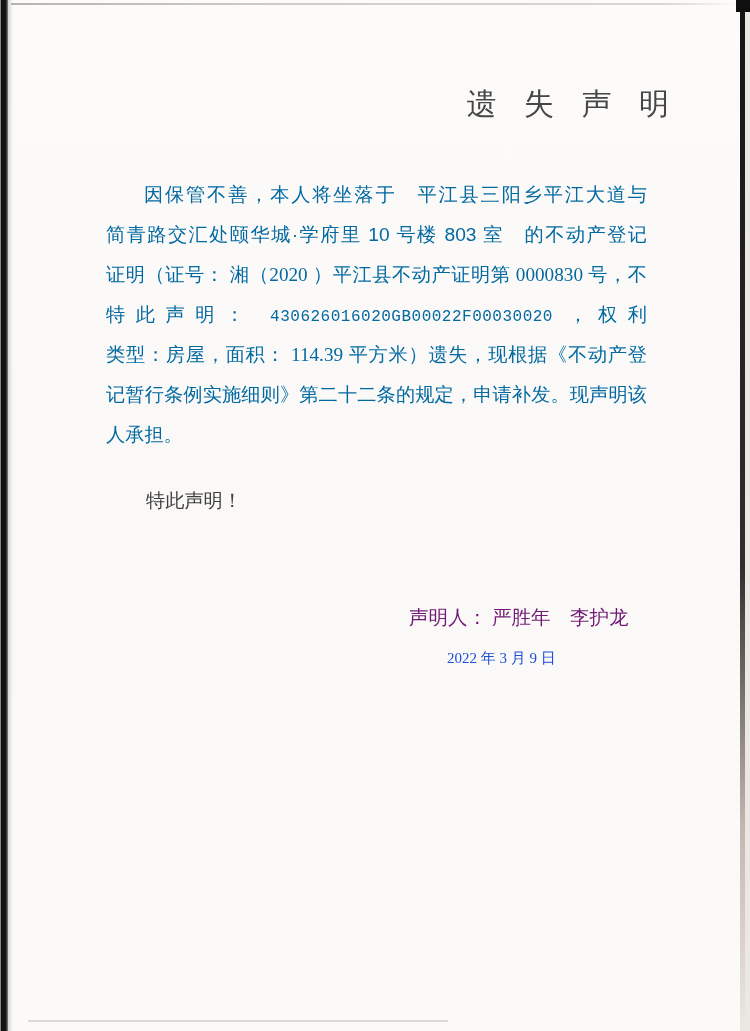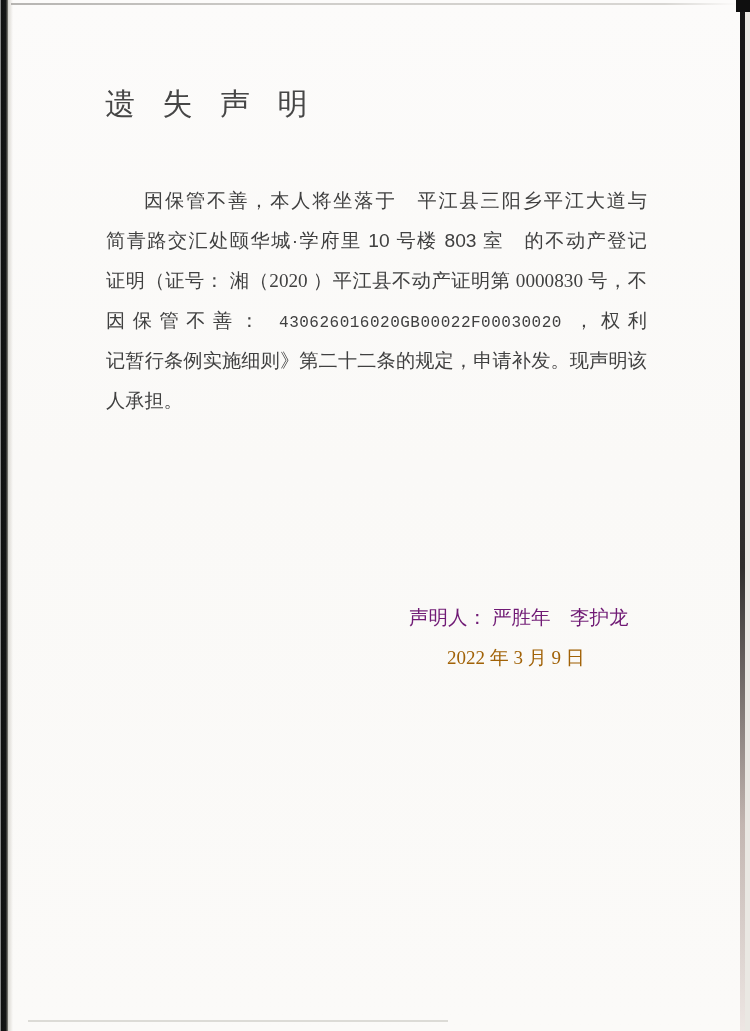--- a/index.html
+++ b/index.html
@@ -39,50 +39,50 @@
     background: #0f0f0f;
   }
   .shadow-bottom {
     position: absolute; left: 28px; bottom: 9px; width: 420px; height: 2px;
     background: #cfcdc8; opacity: .7;
   }
 
   
   .title {
     position: absolute; top: 86px; left: 105px; width: 570px;
-    text-align: left;
+    text-align: right;
     font-size: 30px; line-height: 36px;
     letter-spacing: 6px; word-spacing: 8px;
     font-weight: 500;
     color: #464646;
   }
   .body-text {
-    position: absolute; top: 181px; left: 106px; width: 541px;
-    font-size: 19.2px; line-height: 40px; color: #404040;
+    position: absolute; top: 175px; left: 106px; width: 541px;
+    font-size: 19.2px; line-height: 40px; color: #0369a1;
   }
   .body-line { height: 40px; }
   .body-line.just { text-align: justify; text-align-last: justify; }
   .body-line:first-child { text-indent: 38px; }
   .seg-s { font-family: "Liberation Serif", serif; text-align: center; }
   .seg-h { font-family: "Liberation Sans", sans-serif; }
   .seg-n { font-family: Liberation Mono, monospace; font-size: 16px; letter-spacing: .5px; }
 
   .closing {
     position: absolute; top: 481px; left: 106px; width: 541px;
     text-indent: 40px;
     font-size: 19.2px; line-height: 40px; color: #3e3e3e;
   }
   .declarant {
     position: absolute; top: 604px; left: 409px;
     font-size: 19.5px; line-height: 28px; color: #701a75;
     white-space: nowrap;
   }
   .dateline {
     position: absolute; top: 644px; left: 447px;
-    font-size: 19px; line-height: 28px; color: #a16207;
+    font-size: 15px; line-height: 28px; color: #1d4ed8;
     white-space: nowrap;
     text-align: right;
   }
 </style>
 </head>
 <body>
 
 <div class="page">
 
   <div class="edge-left"></div>
@@ -92,25 +92,27 @@
   <div class="edge-right-outer"></div>
   <div class="corner-tr"></div>
   <div class="shadow-bottom"></div>
 
   <div class="title">遗 失 声 明</div>
 
   <div class="body-text">
       <div class="body-line just"><span class="seg-s">因保管不善，本人将坐落于</span><span class="seg-s">　</span><span class="seg-h">平江县三阳乡平江大道与</span></div>
       <div class="body-line just"><span class="seg-h">简青路交汇处颐华城·学府里 10 号楼 803 室</span><span class="seg-s">　的不动产登记</span></div>
       <div class="body-line just"><span class="seg-s">证明（证号： 湘（2020 ）平江县不动产证明第 0000830 号，不</span></div>
-      <div class="body-line just"><span class="seg-s">因保管不善： </span><span class="seg-n">430626016020GB00022F00030020</span><span class="seg-s"> ，权利</span></div>
+      <div class="body-line just"><span class="seg-s">特此声明： </span><span class="seg-n">430626016020GB00022F00030020</span><span class="seg-s"> ，权利</span></div>
+      <div class="body-line just"><span class="seg-s">类型：房屋，面积： 114.39 平方米）遗失，现根据《不动产登</span></div>
       <div class="body-line just"><span class="seg-s">记暂行条例实施细则》第二十二条的规定，申请补发。现声明该</span></div>
       <div class="body-line"><span class="seg-s">人承担。</span></div>
     </div>
 
+  <div class="closing">特此声明！</div>
 
   <div class="declarant">
     <span class="seg-s">声明人：</span>
     <span class="seg-s">严胜年　李护龙</span>
   </div>
 
   <div class="dateline">2022 年 3 月 9 日</div>
 
 </div>
 

